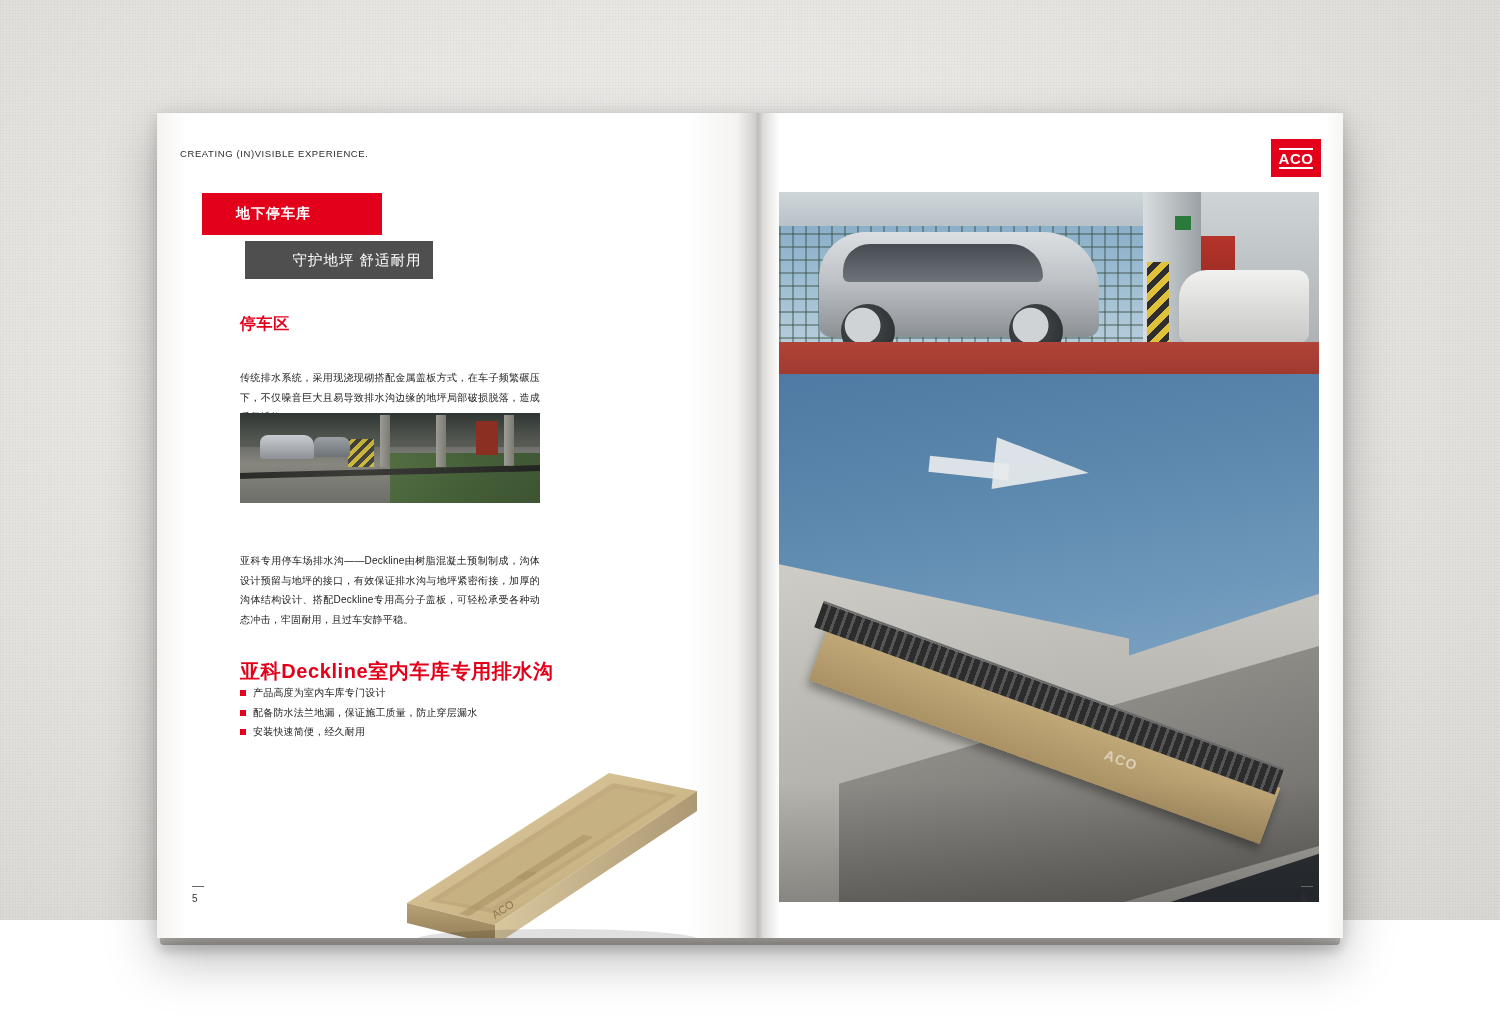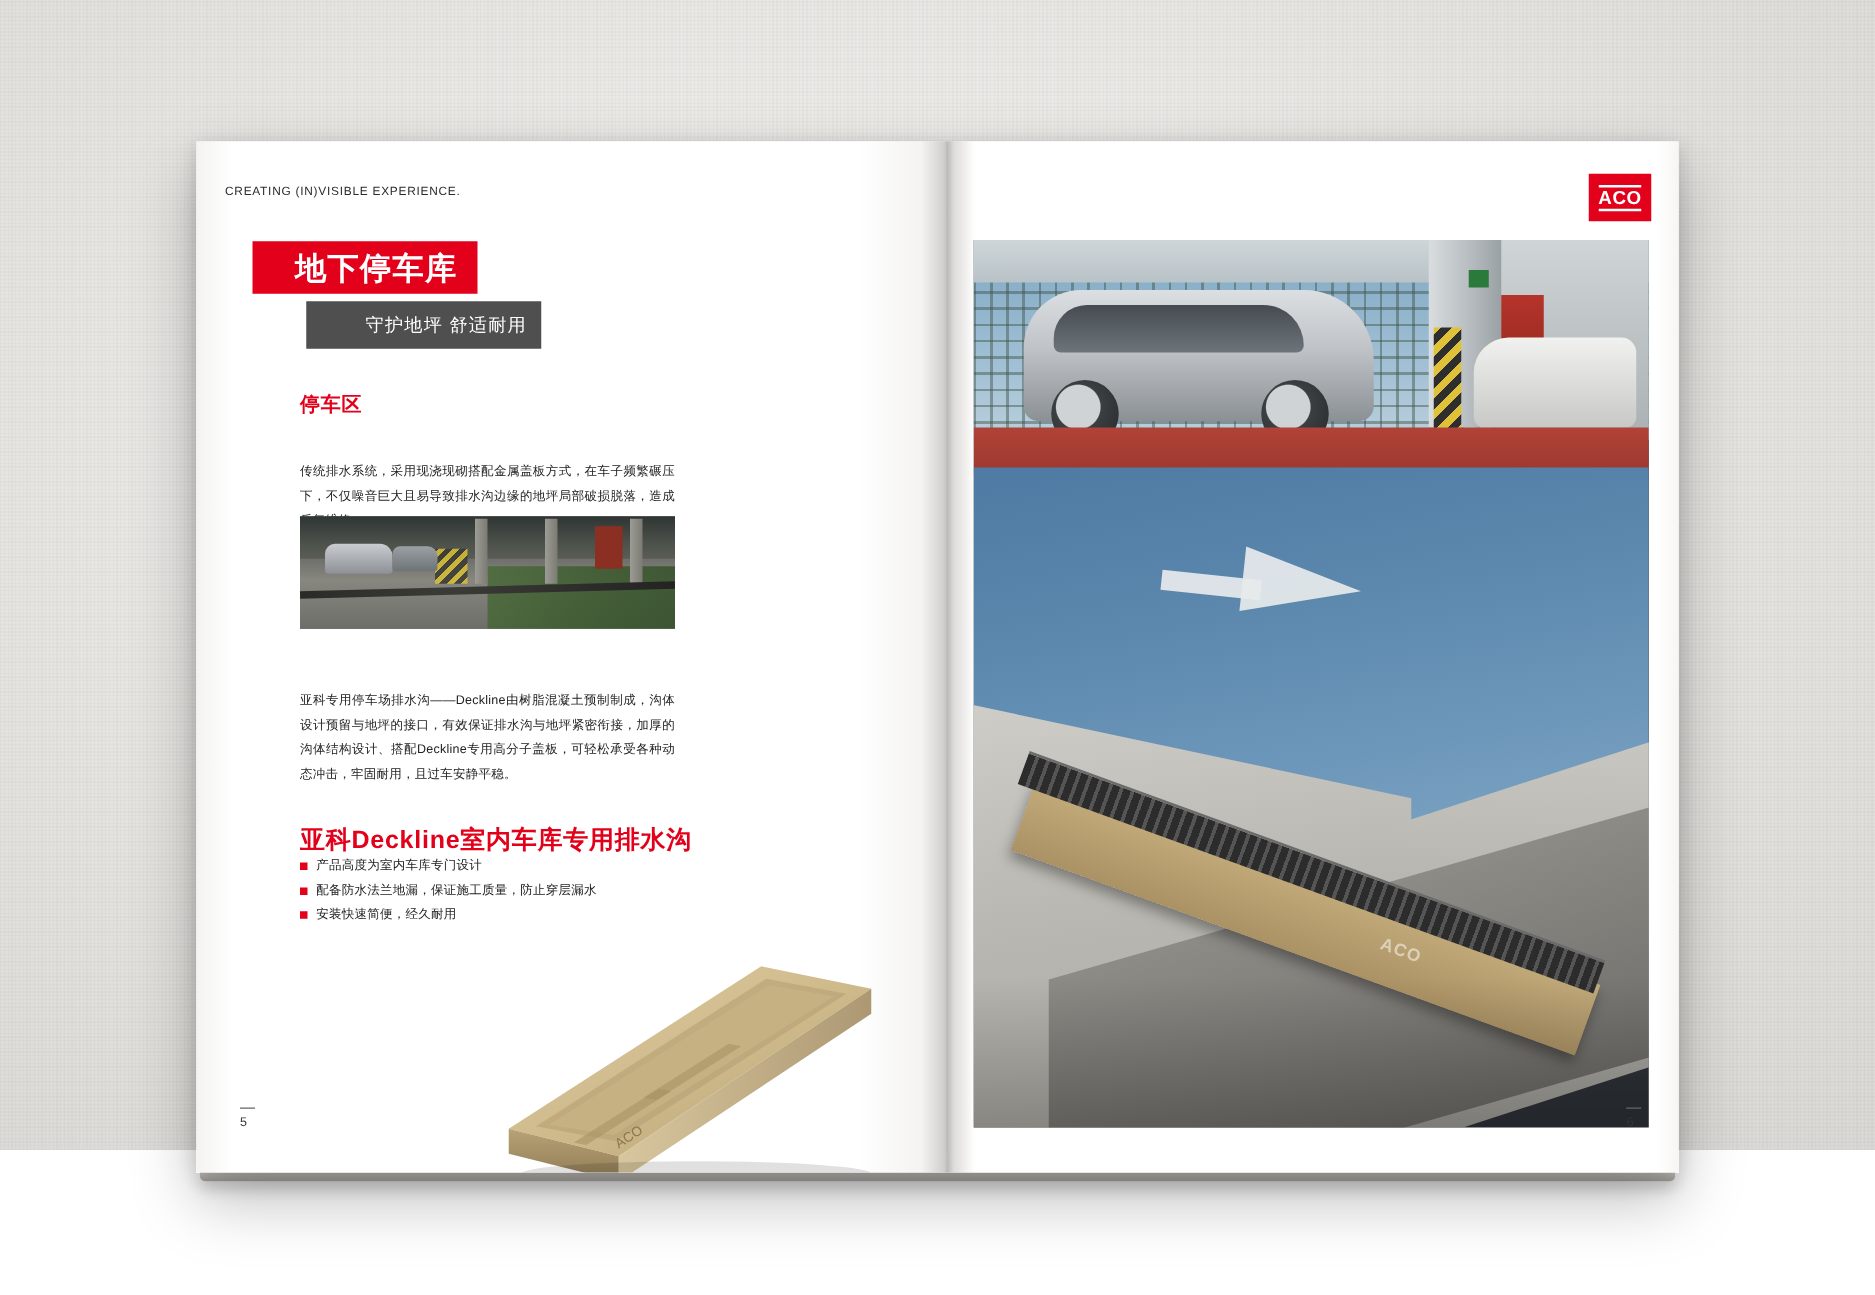--- a/index.html
+++ b/index.html
@@ -95,21 +95,21 @@
     width: 180px;
     height: 42px;
     background: #e2001a;
     display: flex;
     align-items: center;
     padding-left: 34px;
     box-sizing: border-box;
   }
   .banner-red span {
     color: #ffffff;
-    font-size: 25px;
+    font-size: 14px;
     font-weight: bold;
     letter-spacing: 1px;
   }
   .banner-gray {
     position: absolute;
     left: 88px;
     top: 128px;
     width: 188px;
     height: 38px;
     background: #4f4f4f;

